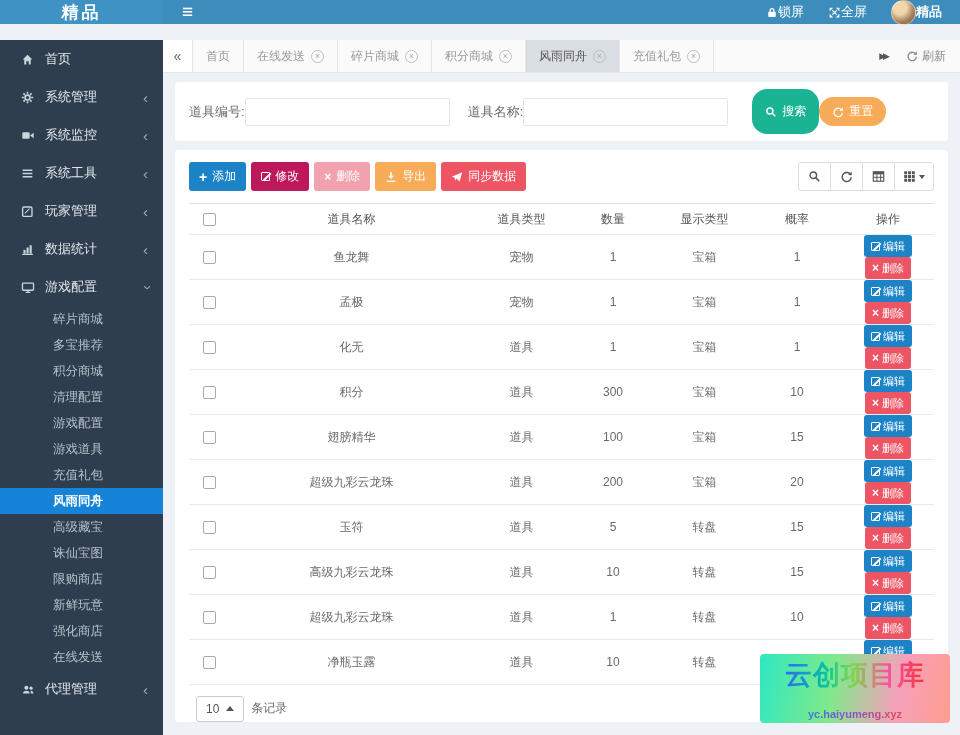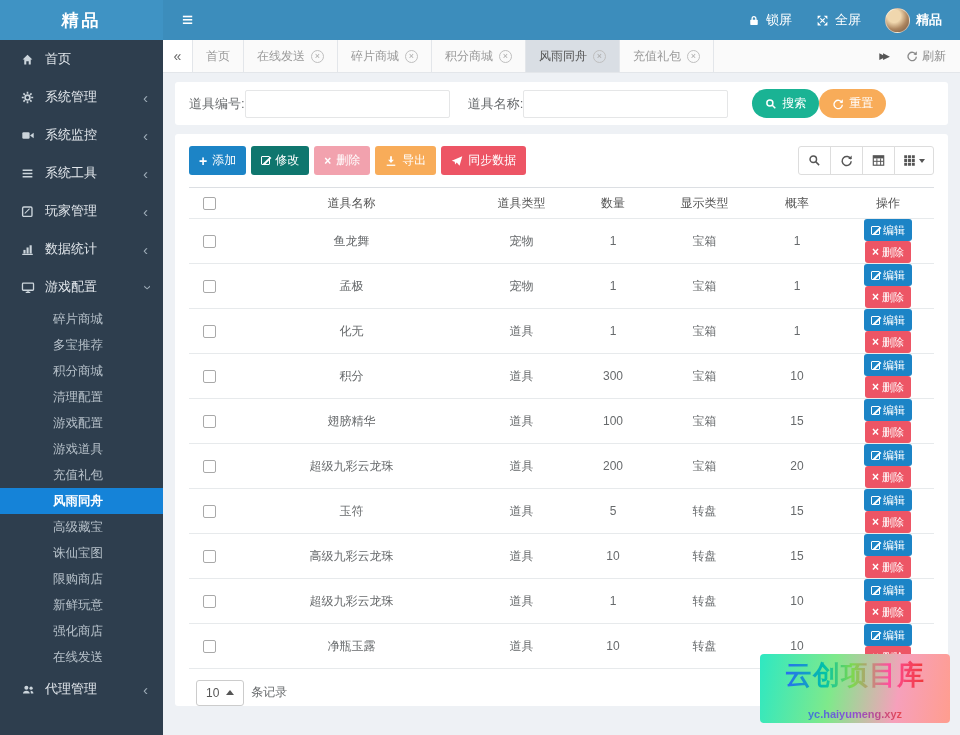--- a/index.html
+++ b/index.html
@@ -1,24 +1,24 @@
 <!DOCTYPE html>
 <html><head>
 <meta charset="utf-8">
 <style>
   *{box-sizing:border-box;margin:0;padding:0}
   html,body{width:960px;height:735px;overflow:hidden}
   body{font-family:"Liberation Sans","DejaVu Sans",sans-serif;background:#eef1f5;position:relative;font-size:13px}
   svg{display:block}
   
-  .navbar{position:absolute;top:0;left:0;right:0;height:40px;background:#3c8dbc;display:flex;align-items:stretch;color:#fff;z-index:30}
+  .navbar{position:absolute;top:0;left:0;right:0;height:24px;background:#3c8dbc;display:flex;align-items:stretch;color:#fff;z-index:30}
   .logo{width:163px;display:flex;align-items:center;justify-content:center;font-size:17px;font-weight:bold;letter-spacing:3px;background:#3f93c4}
   .hamburger{display:flex;align-items:center;padding:0 19px;font-size:19px;cursor:pointer}
   .nav-right{margin-left:auto;display:flex;align-items:center;gap:24px;padding-right:18px;font-size:13px}
-  .nav-item{display:flex;align-items:center;gap:6px;cursor:pointer}
+  .nav-item{display:flex;align-items:center;cursor:pointer}
   .avatar{width:25px;height:25px;border-radius:50%;background:radial-gradient(circle at 35% 30%,#f0d7ae 0 30%,#ad8660 60%,#6e4f38);border:1px solid rgba(255,255,255,.5)}
   
   .sidebar{position:absolute;top:40px;left:0;bottom:0;width:163px;background:#2e3e4e;overflow:hidden;z-index:20}
   .side-item{height:38px;display:flex;align-items:center;padding:0 15px 0 21px;color:#e2e7ec;font-size:13px;cursor:pointer}
   .side-item .sic{width:24px;color:#ccd5dc;flex:none}
   .side-item .chev{margin-left:auto;color:#9fadb9;font-size:15px;line-height:1}
   .chev.down{transform:rotate(-90deg)}
   .sub-item{height:26px;display:flex;align-items:center;padding-left:53px;color:#b6c0c9;font-size:12.5px;cursor:pointer}
   .sub-item.active{background:#1583d8;color:#fff;font-weight:bold}
   
@@ -29,26 +29,26 @@
   .tab.active{background:#d9dee4;color:#555}
   .tclose{width:13px;height:13px;border:1px solid #bfbfbf;border-radius:50%;color:#a9a9a9;font-size:9px;line-height:11px;text-align:center;flex:none}
   .tab-right{margin-left:auto;display:flex;align-items:center;gap:16px;padding:0 14px;color:#8a8a8a;font-size:12px}
   .ff{letter-spacing:-3px;font-size:9px;color:#555;cursor:pointer;padding-right:3px}
   .refresh-grp{display:flex;align-items:center;gap:4px;cursor:pointer}
   
   .search-card{margin:9px 12px;background:#fff;border-radius:3px;padding:7px 14px;display:flex;align-items:center;gap:0}
   .search-card label{color:#676a6c;font-size:13px}
   .search-card input{width:205px;height:28px;border:1px solid #e5e6e7;border-radius:2px;padding:0 8px;font-size:12px;color:#555;outline:none;margin-right:18px}
   .btn{display:inline-flex;align-items:center;gap:5px;border:none;color:#fff;font-size:12px;cursor:pointer}
-  .btn-search{background:#1ab394;border-radius:15px;height:29px;padding:0 13px;margin-left:6px}
+  .btn-search{background:#1ab394;border-radius:15px;height:45px;padding:0 13px;margin-left:6px}
   .btn-reset{background:#f8ac59;border-radius:15px;height:29px;padding:0 13px}
   .main-card{margin:0 12px;background:#fff;border-radius:3px;padding:12px 14px;height:572px}
   .toolbar{display:flex;align-items:center}
   .tbtn{height:29px;padding:0 10px;border-radius:3px;margin-right:5px;font-weight:normal}
-  .b-add{background:#1c84c6}.b-edit{background:#0f766e}.b-del{background:#f2a2ae}.b-exp{background:#f8ac59}.b-sync{background:#ed5565}
+  .b-add{background:#1c84c6}.b-edit{background:#be185d}.b-del{background:#f2a2ae}.b-exp{background:#f8ac59}.b-sync{background:#ed5565}
   .plus{font-size:14px;font-weight:bold;line-height:1}
   .xg{font-size:12px;font-weight:bold;line-height:1}
   .tool-icons{margin-left:auto;display:flex}
   .ti{width:33px;height:29px;border:1px solid #ddd;background:#fff;color:#555;display:flex;align-items:center;justify-content:center;margin-left:-1px;cursor:pointer;gap:3px}
   .ti:first-child{border-radius:3px 0 0 3px;margin-left:0}
   .ti:last-child{border-radius:0 3px 3px 0;width:40px}
   .caret-dn{width:0;height:0;border-left:3.5px solid transparent;border-right:3.5px solid transparent;border-top:4px solid #555}
   
   table{width:100%;border-collapse:collapse;margin-top:12px;font-size:12px;color:#676a6c}
   th{border-top:1px solid #dcdfe3;color:#555;font-weight:normal}

